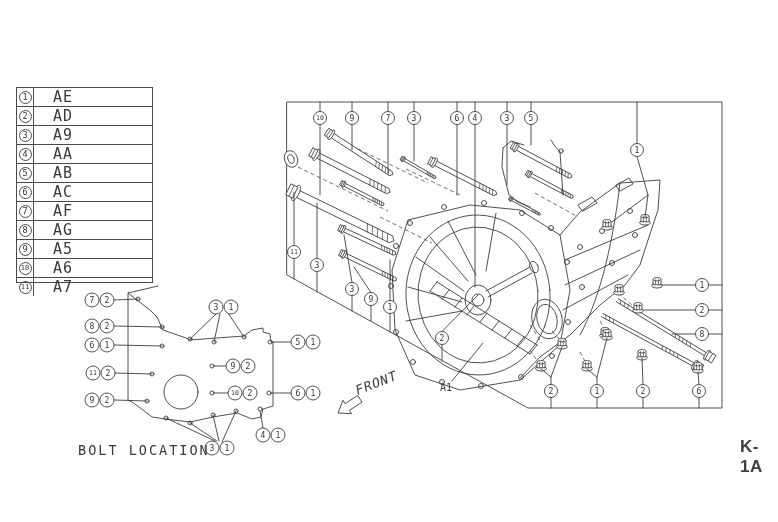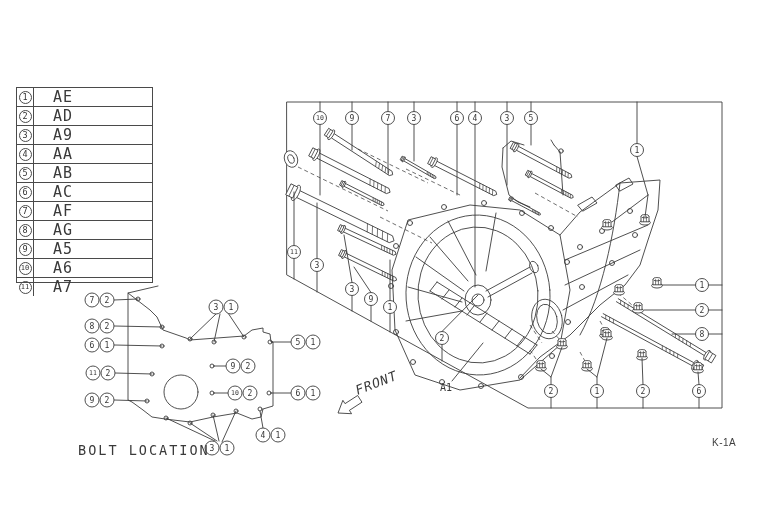--- a/index.html
+++ b/index.html
@@ -18,22 +18,22 @@
   svg{position:absolute;overflow:visible;}
   svg *{vector-effect:non-scaling-stroke;}
   .ln{stroke:#3c3c3c;stroke-width:.9;fill:none;stroke-linecap:round;stroke-linejoin:round;}
   .lnw{stroke:#3c3c3c;stroke-width:.9;fill:#fff;stroke-linejoin:round;}
   .dash{stroke:#4a4a4a;stroke-width:.8;fill:none;stroke-dasharray:4 3;}
   .cotext{font-family:"DejaVu Sans Mono",monospace;font-size:8px;fill:#333;}
   .cotext2{font-family:"DejaVu Sans Mono",monospace;font-size:6.5px;fill:#333;}
   .biglabel{font-family:"DejaVu Sans Mono",monospace;font-size:13.5px;fill:#3a3a3a;letter-spacing:2px;}
   .plabel{font-family:"DejaVu Sans Mono",monospace;font-size:10px;fill:#3a3a3a;}
   .frontlabel{font-family:"DejaVu Sans Mono",monospace;font-size:13px;font-style:italic;fill:#3a3a3a;letter-spacing:1px;}
-  .pagecode{position:absolute;left:712px;top:437px;font-family:"Liberation Sans",sans-serif;
-            font-size:10px;color:#3f3f3f;letter-spacing:.5px;}
+  .pagecode{position:absolute;left:740px;top:437px;font-family:"Liberation Sans",sans-serif;
+            font-size:17px;color:#3f3f3f;letter-spacing:.5px;font-weight:bold;}
 </style>
 </head>
 <body>
 
 <div class="stage">
 
   <div class="legend">
     <div class="lrow">
         <div class="lnum">
           <span class="circ">1</span>

